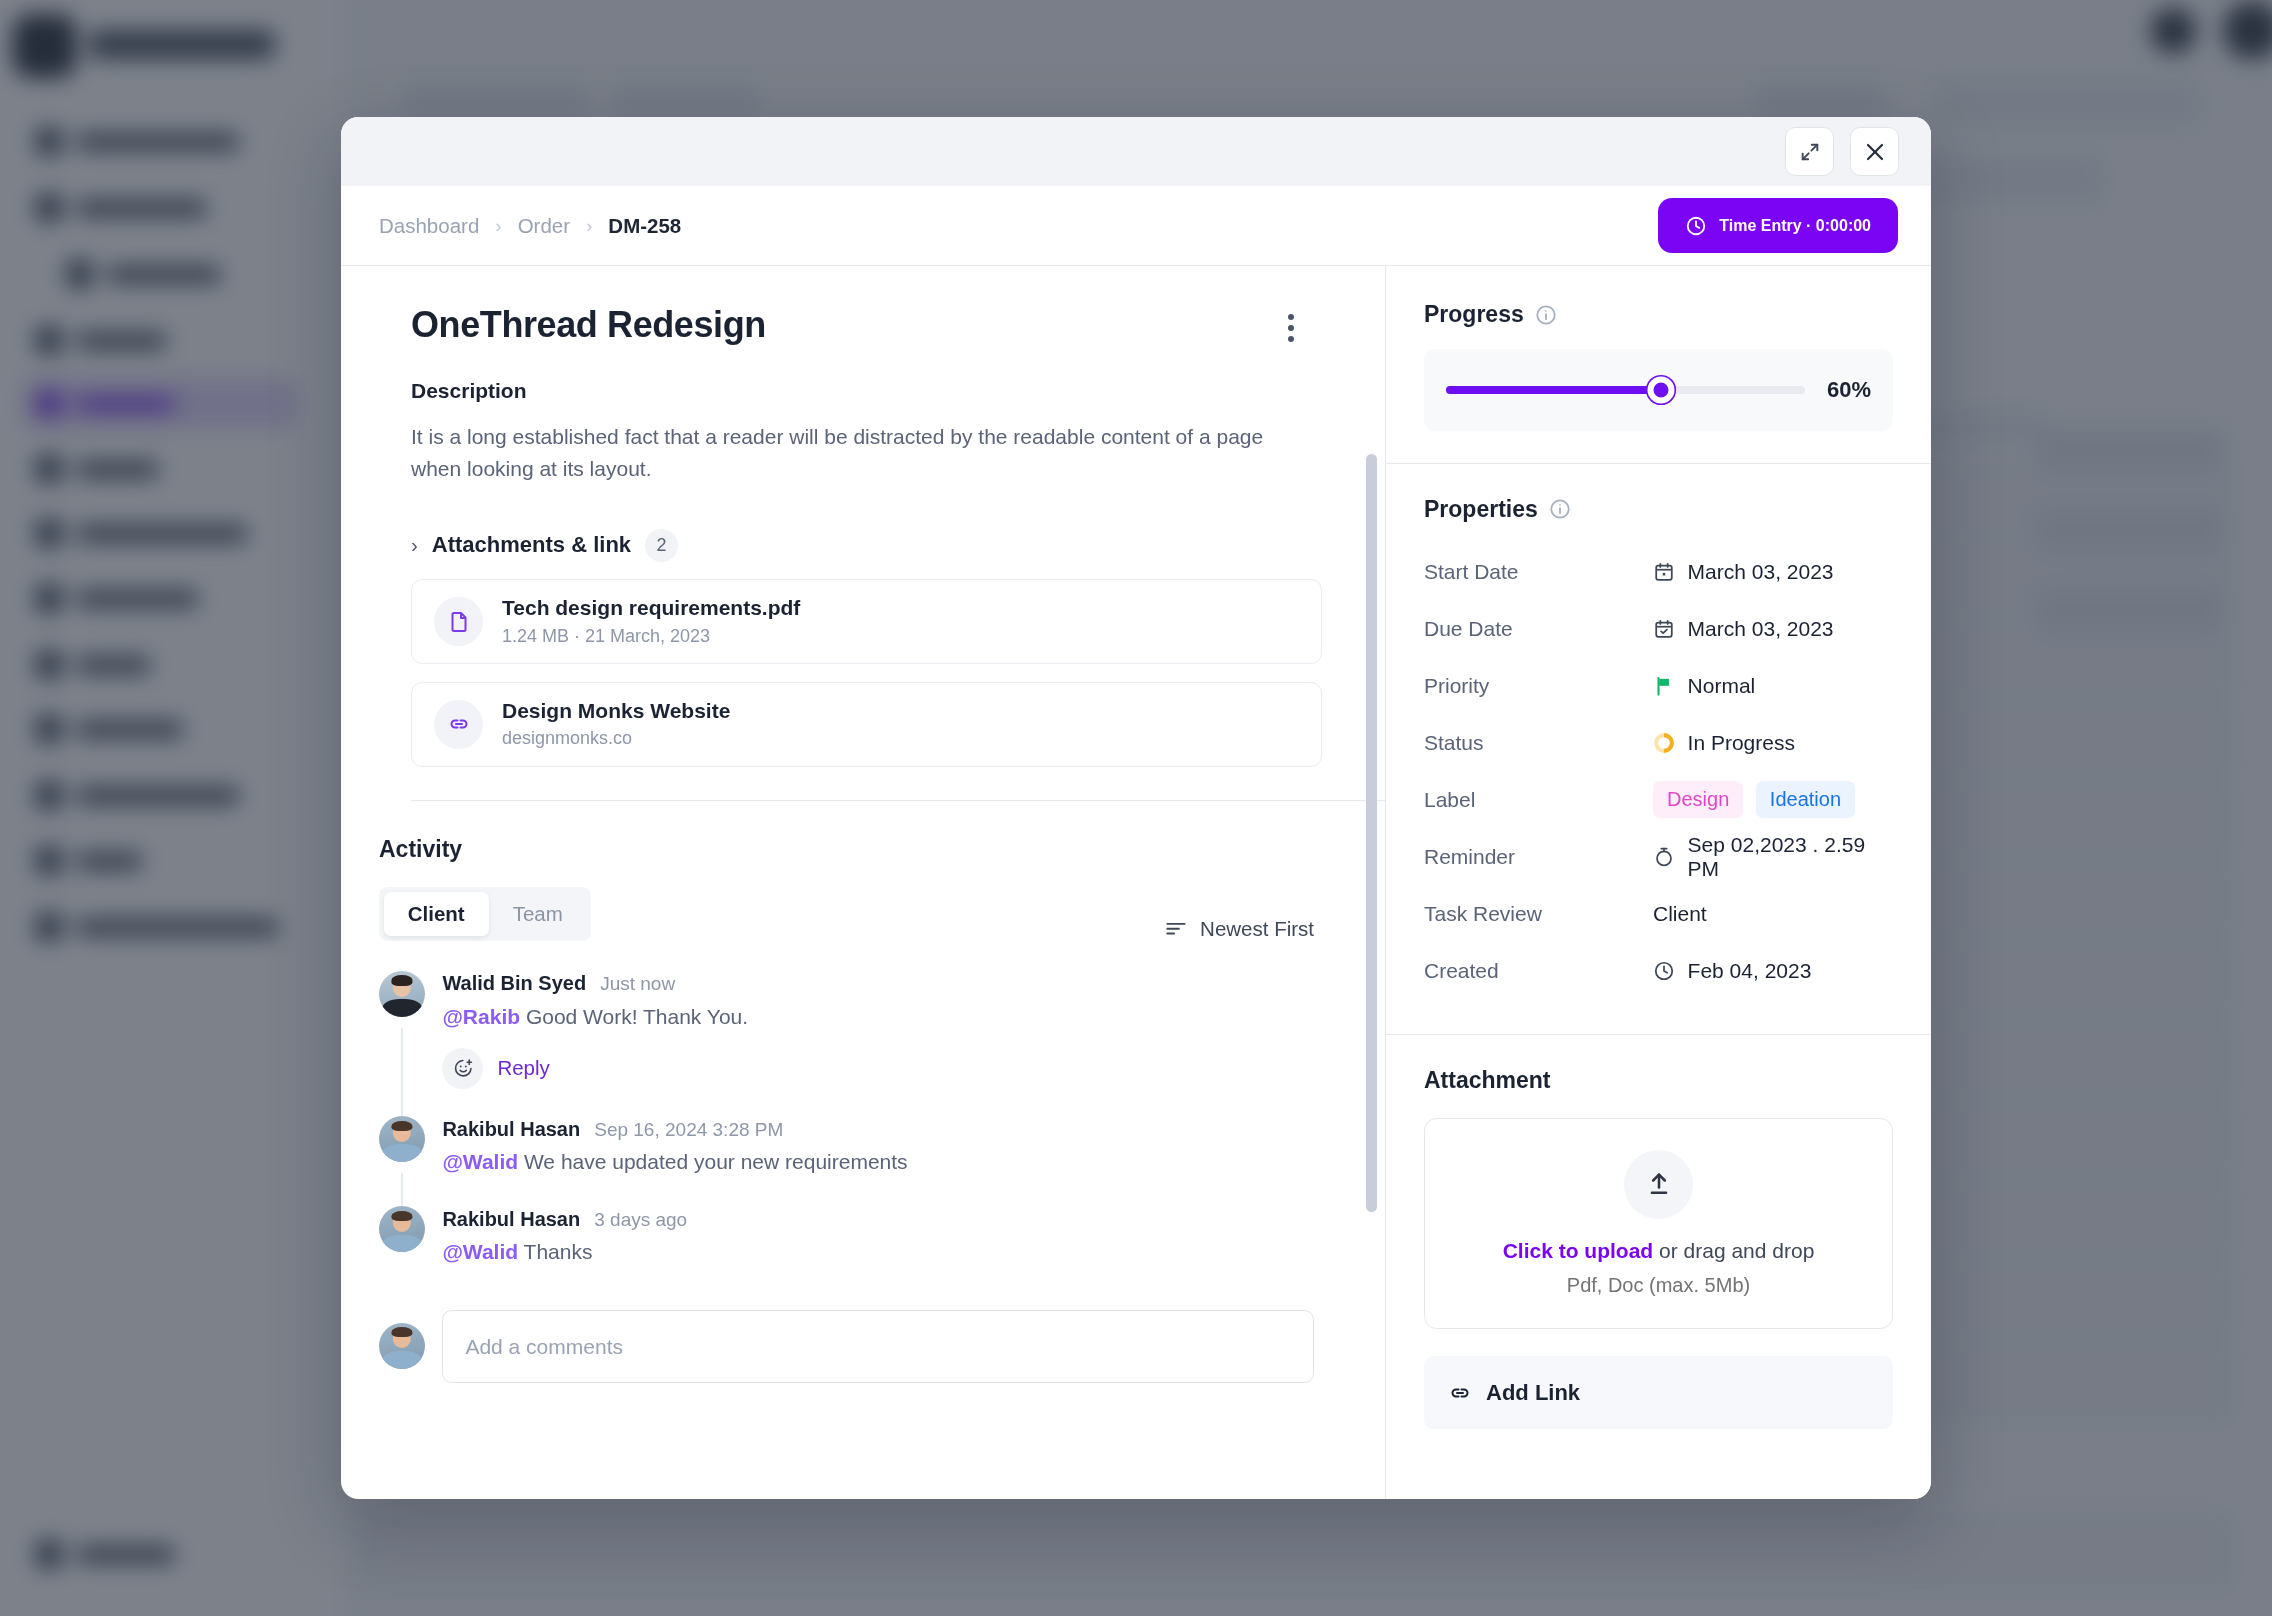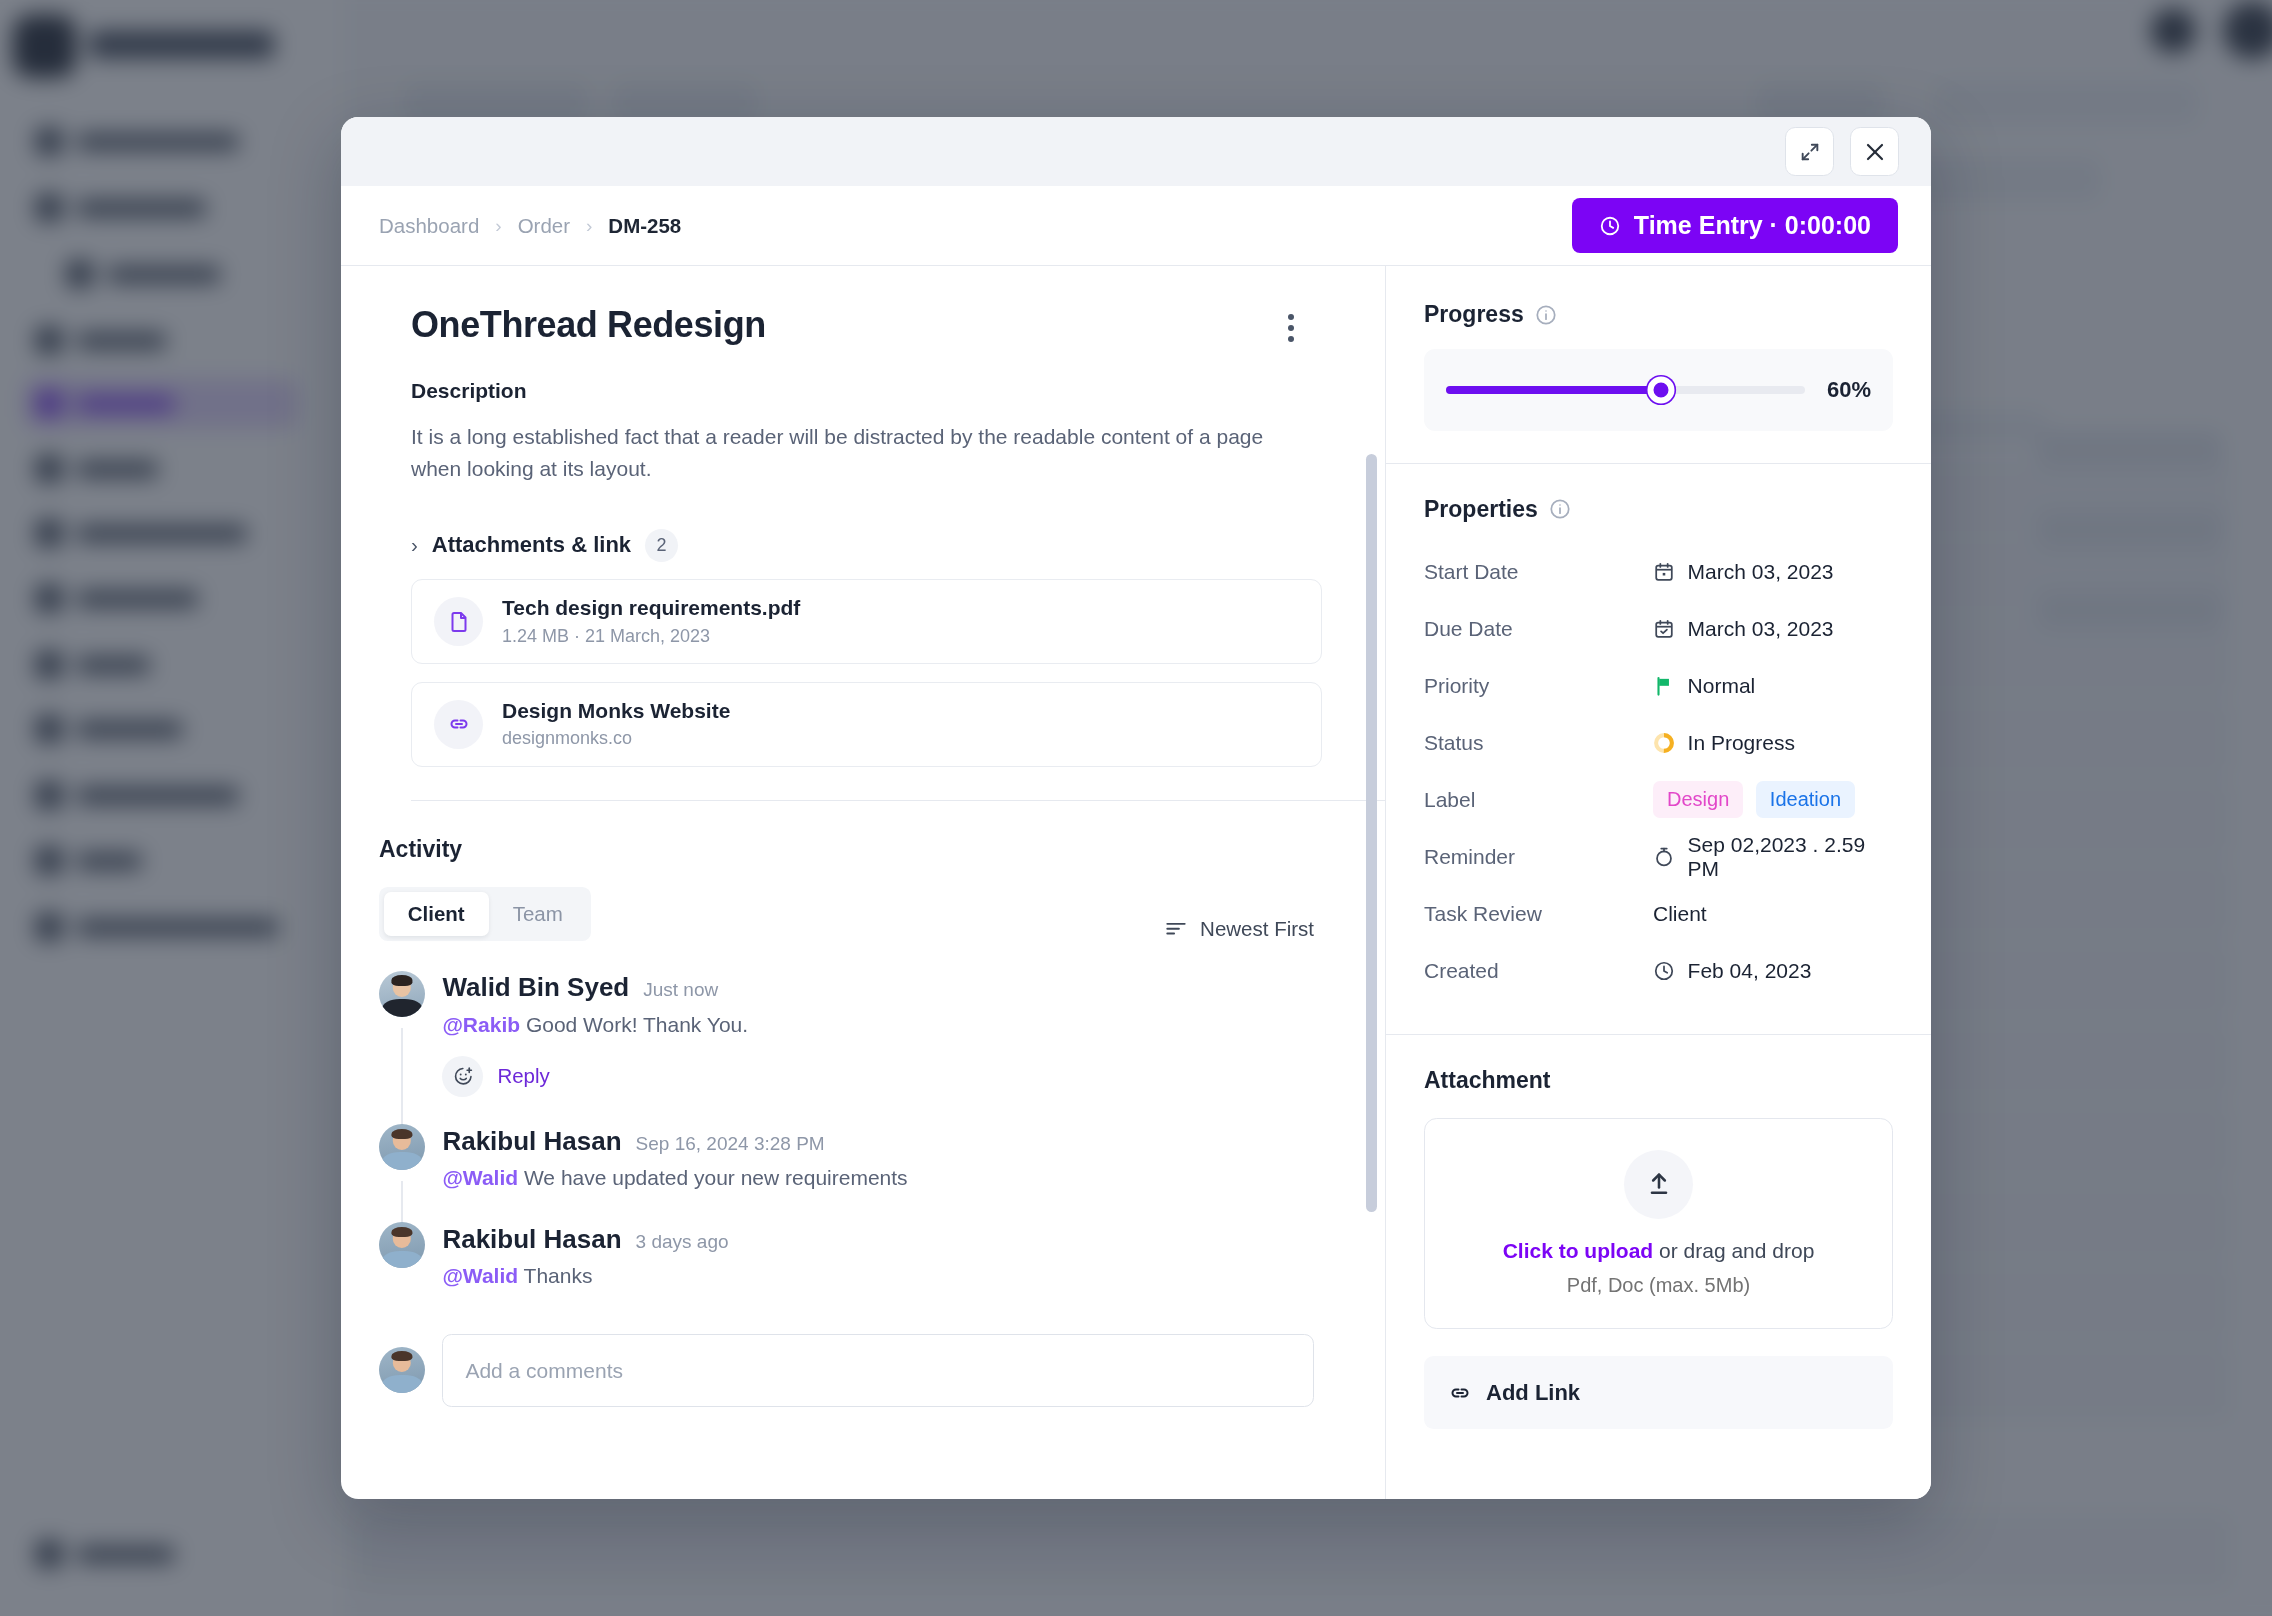--- a/index.html
+++ b/index.html
@@ -68,24 +68,24 @@
     padding: 0 33px 0 38px;
     flex: 0 0 auto;
   }
   .crumbs { display: flex; align-items: center; gap: 16px; }
   .crumb { font-size: 20.5px; color: #9aa3b2; }
   .crumb.current { color: #1e2634; font-weight: 700; }
   .crumb-sep { color: #c3cad6; font-size: 19px; line-height: 1; }
   .timer-btn {
     margin-left: auto;
     background: #7c04f5; color: #ffffff;
-    border: none; border-radius: 8px;
+    border: none; border-radius: 14px;
     height: 55px; padding: 0 27px;
     display: flex; align-items: center; gap: 12.6px;
-    font-size: 25px; font-weight: 700; cursor: pointer;
+    font-size: 16px; font-weight: 700; cursor: pointer;
     font-family: "Liberation Sans", sans-serif;
   }
 
   .modal-body { display: flex; flex: 1 1 auto; min-height: 0; }
 
   
   .left-col {
     width: 1045px; flex: 0 0 1045px;
     border-right: 1.3px solid #e6e9ef;
     position: relative;
@@ -145,21 +145,21 @@
     margin-left: auto; margin-right: 71px; display: flex; align-items: center; gap: 12.6px;
     font-size: 20.5px; color: #3f4858; cursor: pointer;
   }
   .tabs-row { display: flex; align-items: flex-end; }
 
   .comments { margin-top: 30px; position: relative; }
   .comment { display: flex; gap: 17.4px; position: relative; padding-bottom: 16px; }
   .avatar { width: 46px; height: 46px; border-radius: 50%; flex: 0 0 auto; overflow: hidden; position: relative; }
   .cm-body { padding-top: 1.6px; }
   .cm-head { display: flex; align-items: baseline; gap: 14px; }
-  .cm-name { font-size: 26px; font-weight: 700; color: #1b2333; }
+  .cm-name { font-size: 20px; font-weight: 700; color: #1b2333; }
   .cm-time { font-size: 19px; color: #8e97a8; }
   .cm-text { font-size: 21px; color: #5a6377; margin-top: 9.5px; }
   .cm-text .mention { color: #8b5cf6; font-weight: 700; }
   .reply-row { display: flex; align-items: center; gap: 14px; margin-top: 19px; }
   .emoji-btn {
     width: 41px; height: 41px; border-radius: 50%; background: #f1f3f7;
     display: flex; align-items: center; justify-content: center; cursor: pointer;
   }
   .reply-label { font-size: 20.5px; color: #6d28d9; cursor: pointer; }
   .thread-line { position: absolute; left: 22px; top: 57px; bottom: -9.5px; width: 1.6px; background: #e6e9ef; }

